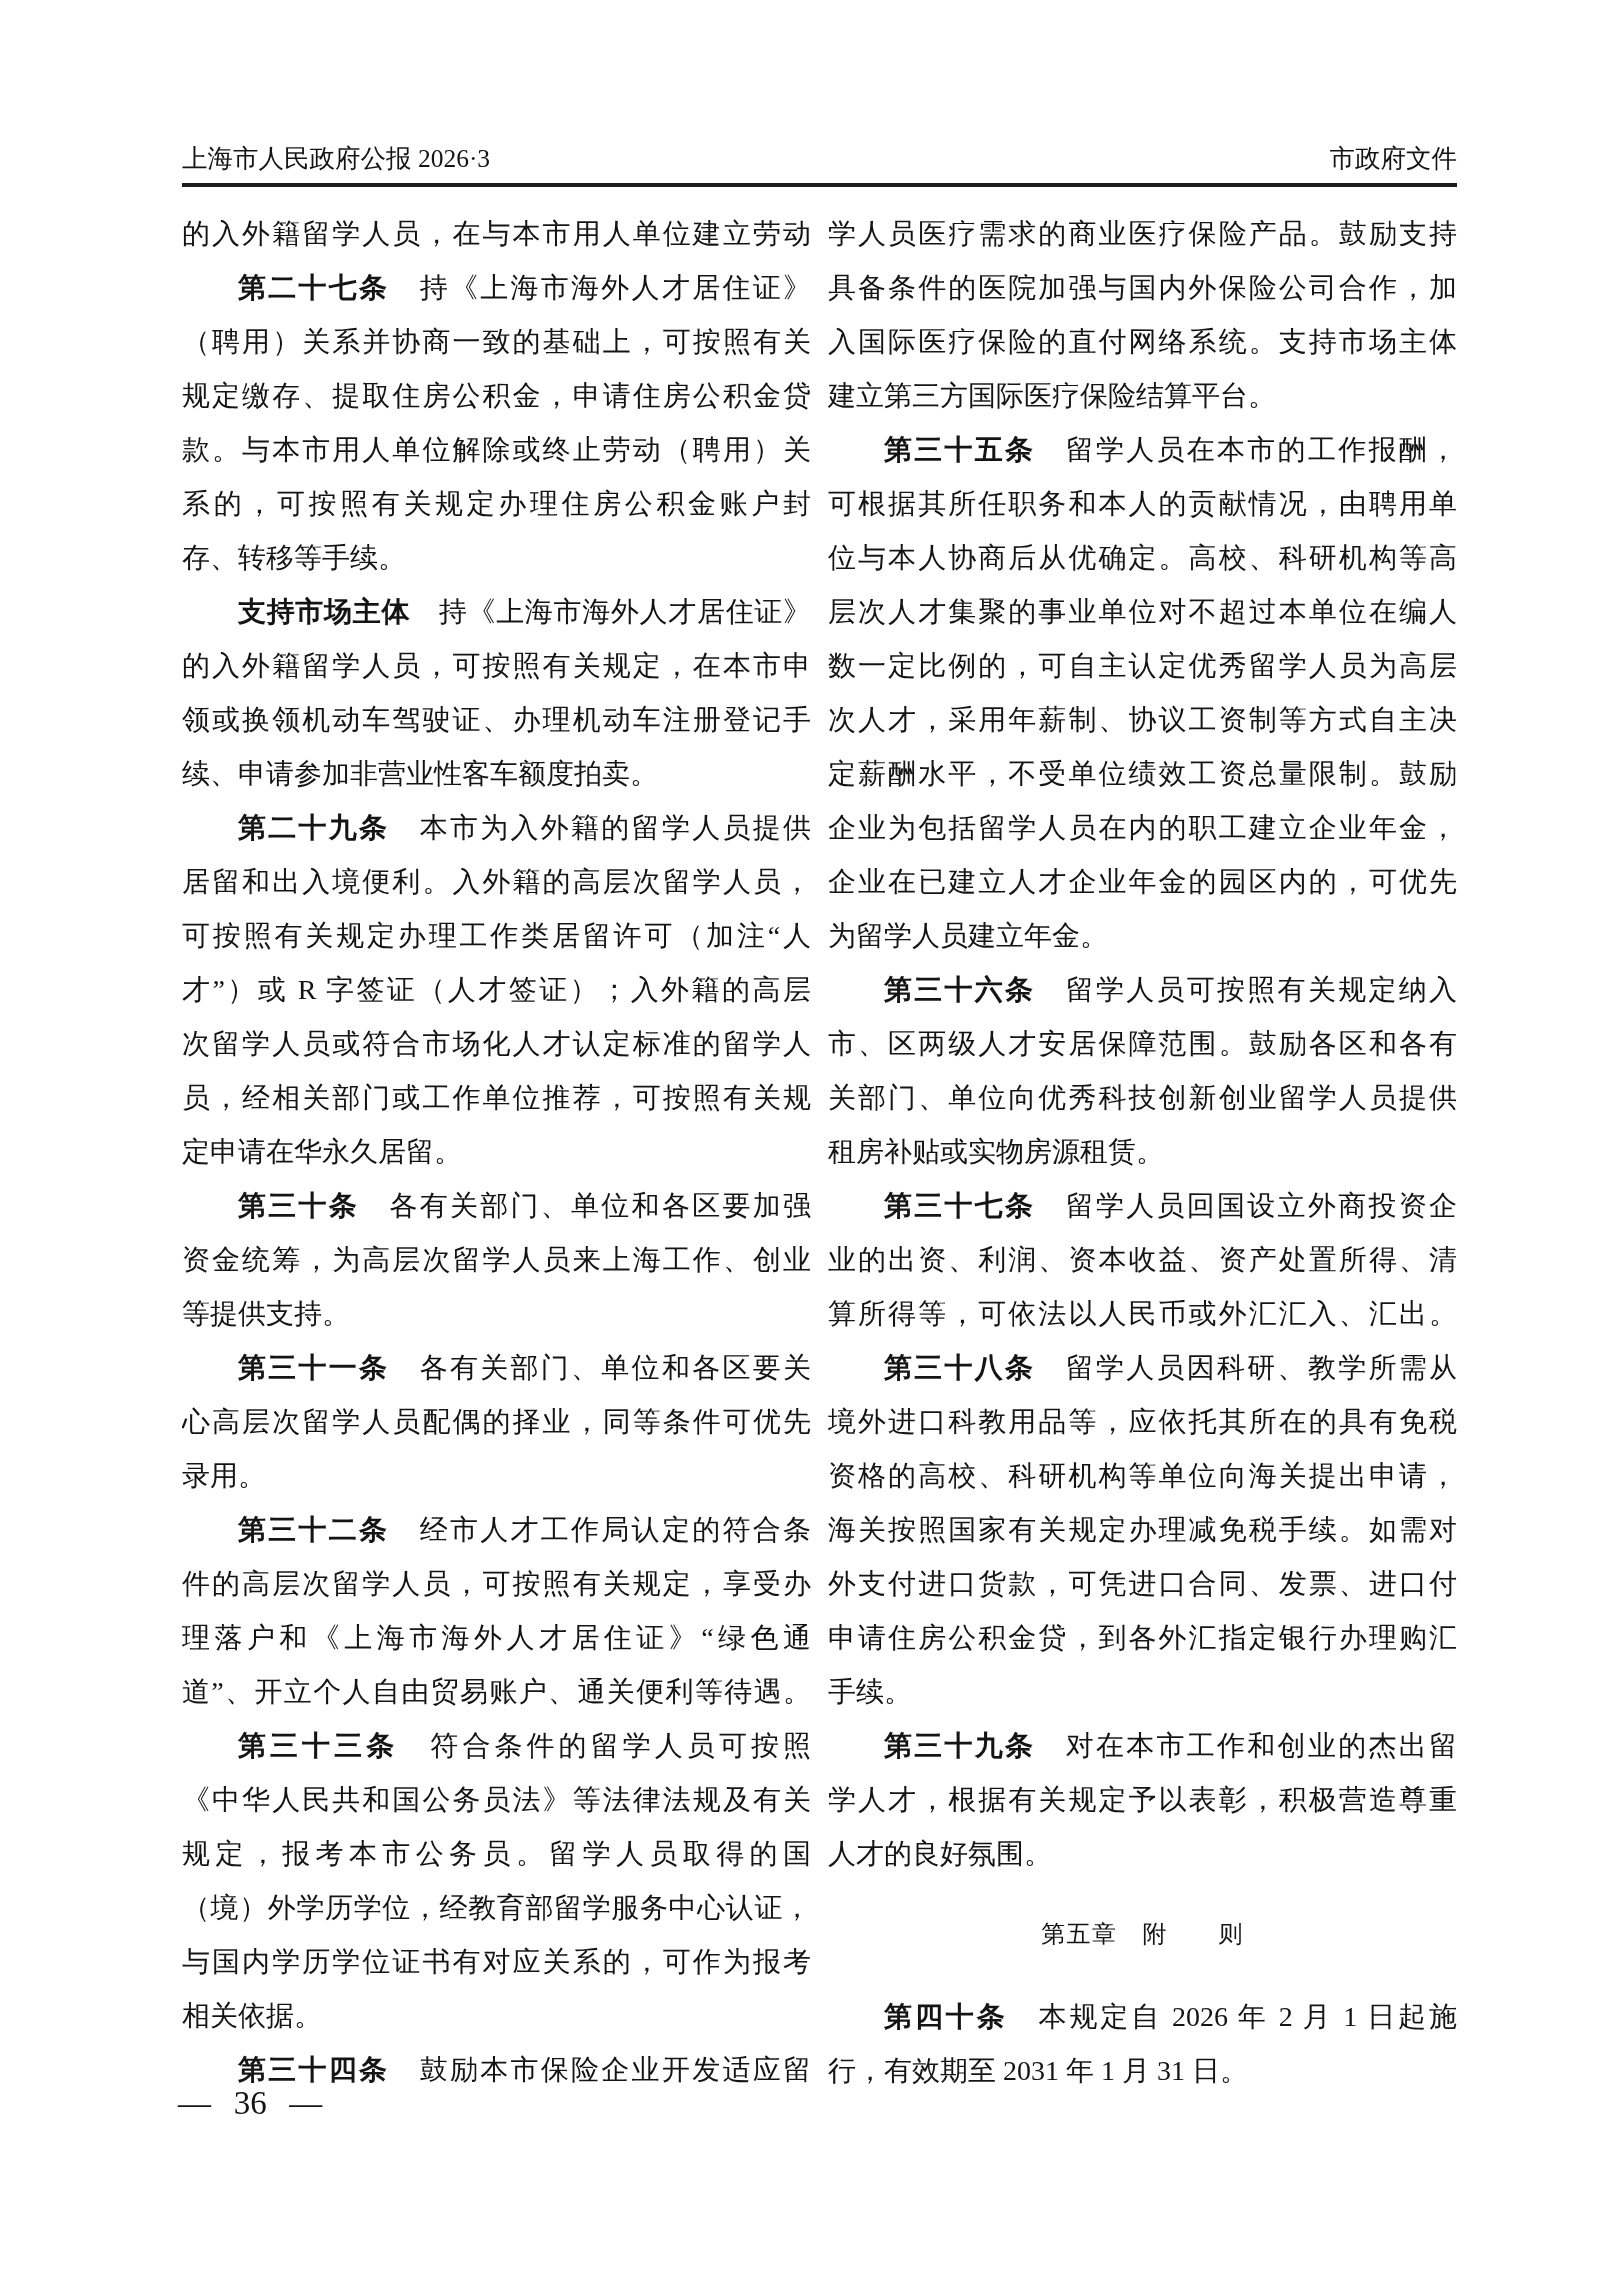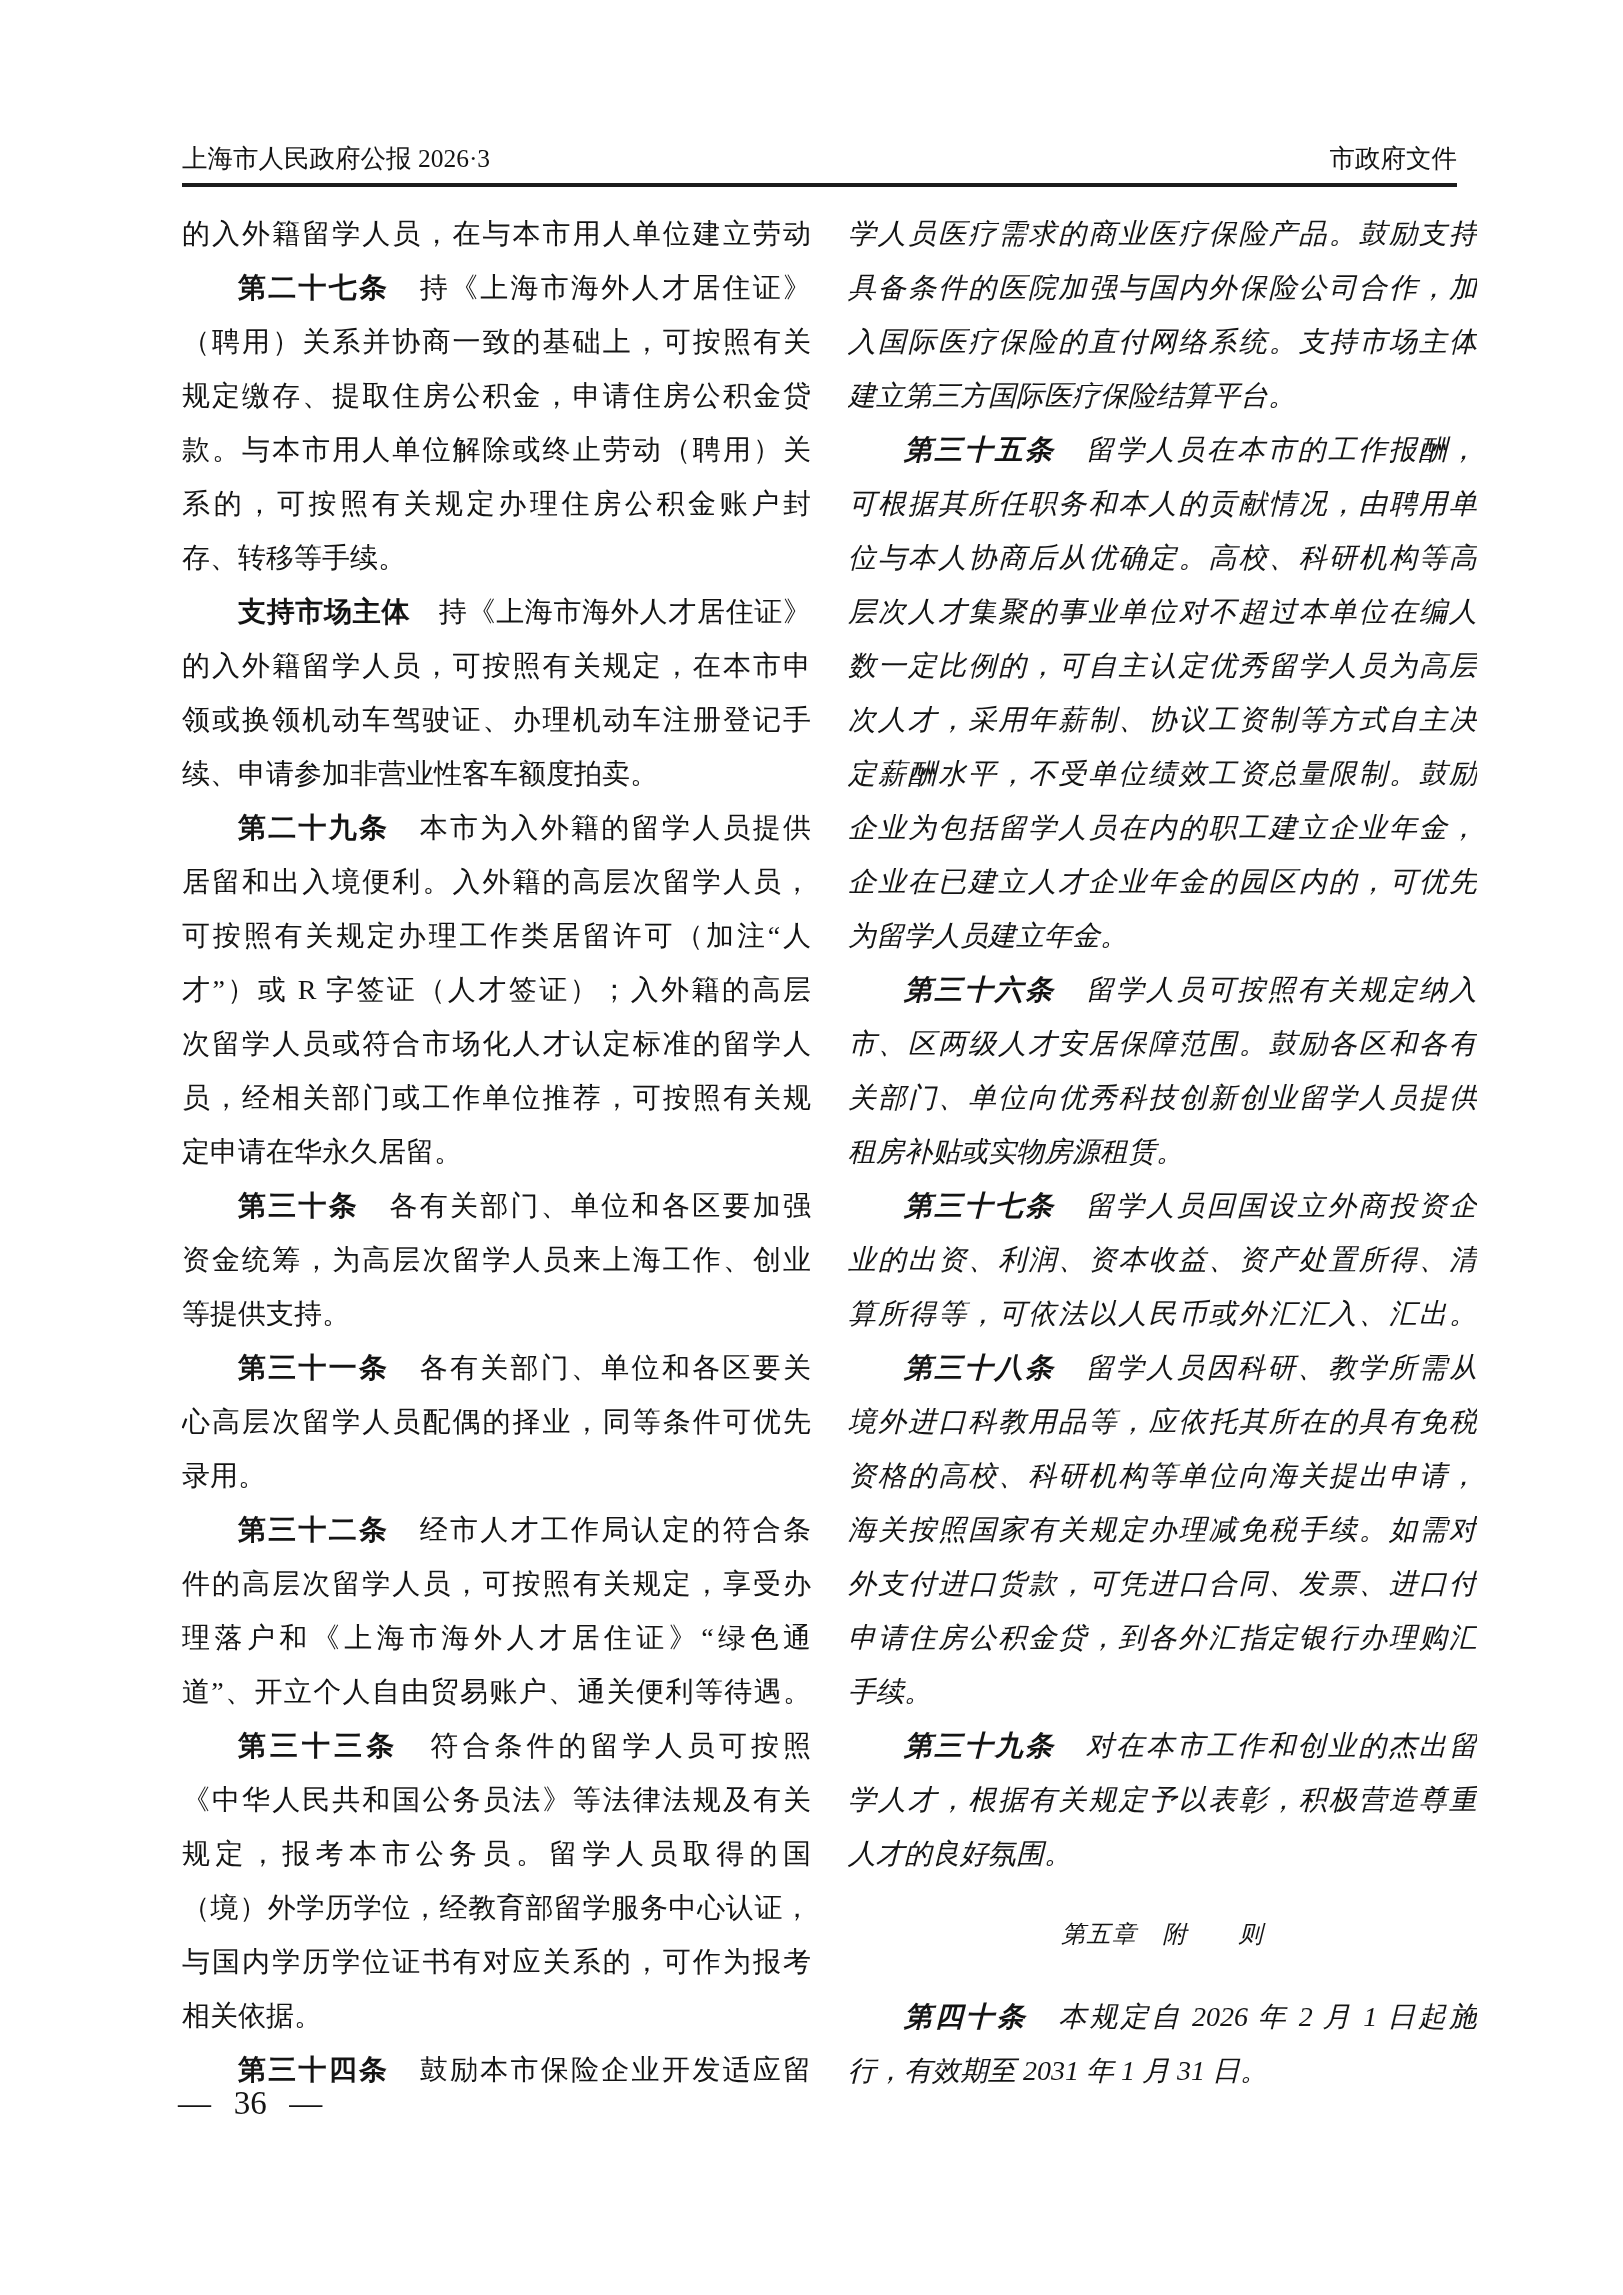--- a/index.html
+++ b/index.html
@@ -16,21 +16,21 @@
   }
   .rule{
     position:absolute;left:182px;top:183px;width:1275px;height:3.9px;
     background:#1c1c1c;
   }
   .col{
     position:absolute;top:207px;width:629px;
     font-size:28px;
   }
   .col-left{left:182px;}
-  .col-right{left:848px;font-style:italic;}
+  .col-right{left:828px;}
   .line{
     height:54px;line-height:54px;
     text-align:justify;text-align-last:justify;
     overflow:hidden;white-space:nowrap;
   }
   .line.lastline{text-align-last:left;}
   .line.headline{text-indent:56px;}
   .head{
     font-family:"Liberation Sans","DejaVu Sans",sans-serif;
     font-weight:bold;

